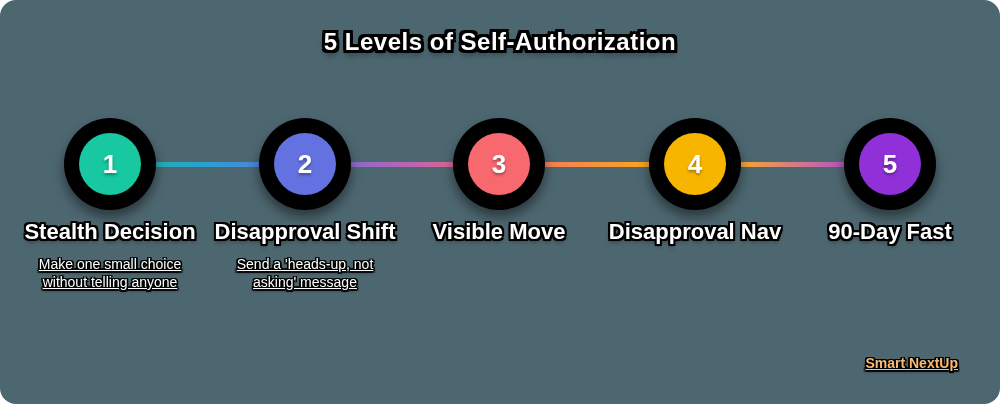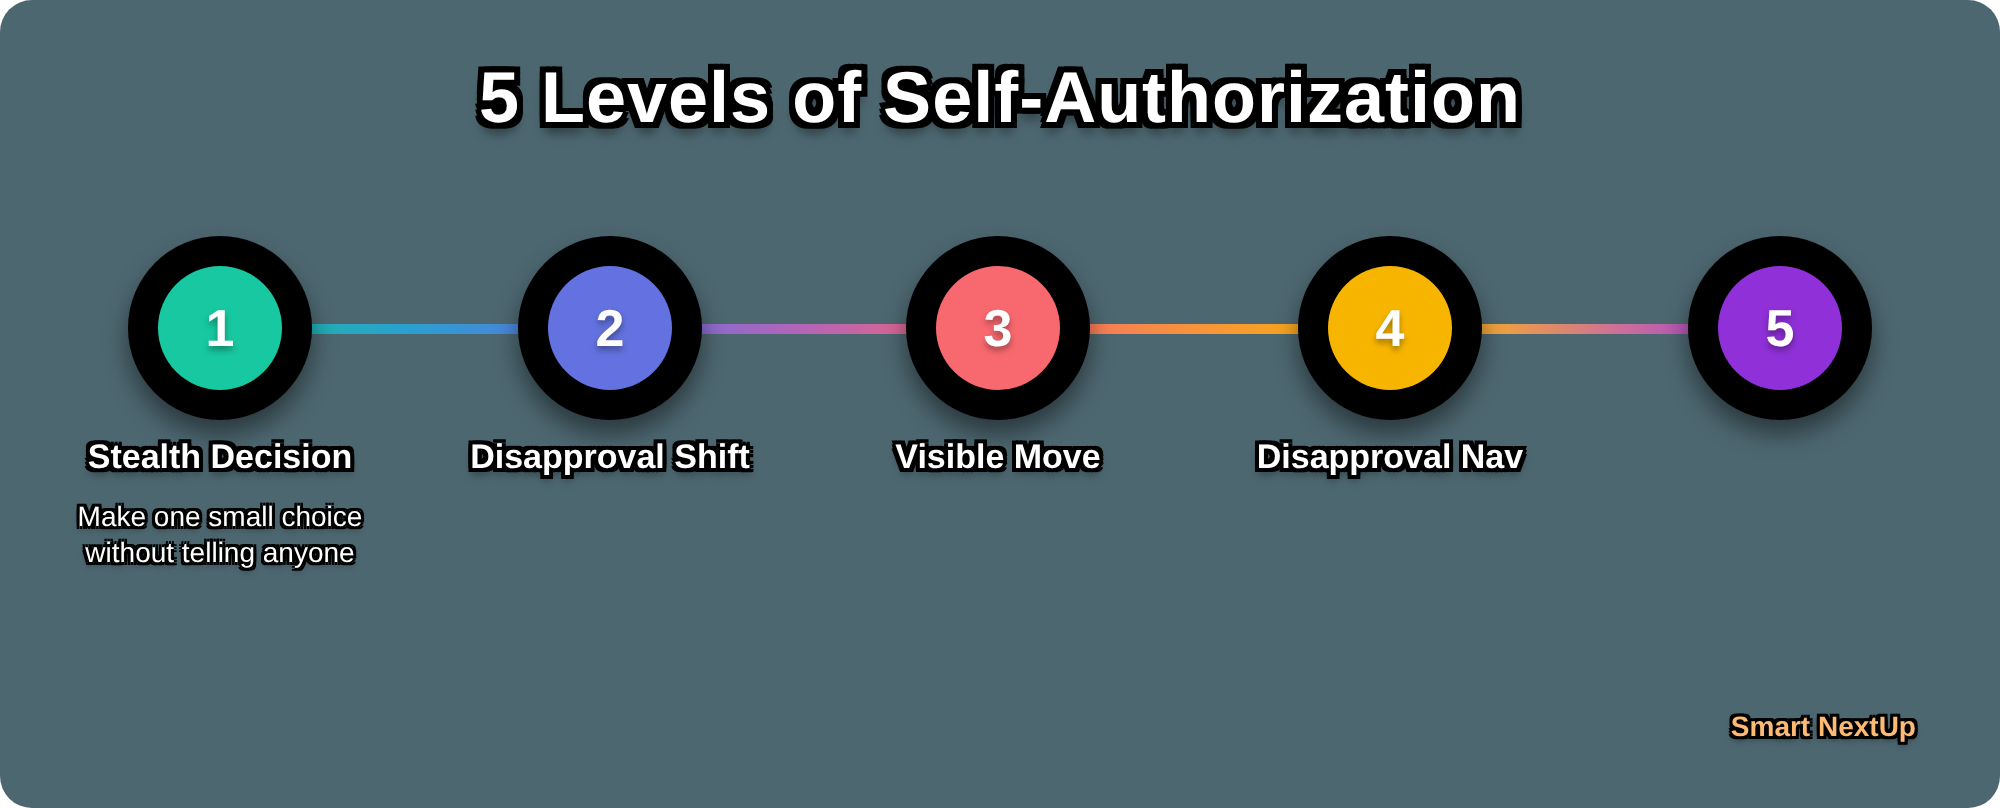--- a/index.html
+++ b/index.html
@@ -16,21 +16,21 @@
     overflow: hidden;
     background: #4d6770;
   }
   .title {
     position: absolute;
     top: 28px;
     left: 0;
     width: 100%;
     margin: 0;
     text-align: center;
-    font-size: 36px;
+    font-size: 24px;
     font-weight: bold;
     letter-spacing: 0.5px;
     color: #ffffff;
   }
   .outline-heavy {
     text-shadow:
       -3px 0 0 #000, 3px 0 0 #000, 0 -3px 0 #000, 0 3px 0 #000,
       -2px -2px 0 #000, 2px -2px 0 #000, -2px 2px 0 #000, 2px 2px 0 #000,
       -3px 3px 0 #000, 3px 3px 0 #000, -3px -3px 0 #000, 3px -3px 0 #000,
       0 5px 6px rgba(0,0,0,0.55);
@@ -39,20 +39,21 @@
     text-shadow:
       -2px 0 0 #000, 2px 0 0 #000, 0 -2px 0 #000, 0 2px 0 #000,
       -2px -2px 0 #000, 2px -2px 0 #000, -2px 2px 0 #000, 2px 2px 0 #000,
       0 3px 4px rgba(0,0,0,0.5);
   }
   .outline-light {
     text-shadow:
       -1.5px 0 0 #000, 1.5px 0 0 #000, 0 -1.5px 0 #000, 0 1.5px 0 #000,
       -1.5px -1.5px 0 #000, 1.5px -1.5px 0 #000, -1.5px 1.5px 0 #000, 1.5px 1.5px 0 #000,
       0 2px 3px rgba(0,0,0,0.5);
+    text-decoration: underline;
   }
   .connector {
     position: absolute;
     left: 110px;
     top: 162px;
     width: 780px;
     height: 5px;
     border-radius: 3px;
     z-index: 1;
   }
@@ -84,21 +85,21 @@
     justify-content: center;
   }
   .num {
     font-size: 26px;
     font-weight: bold;
     color: #ffffff;
     text-shadow: 0 2px 3px rgba(0,0,0,0.35);
   }
   .step-title {
     margin-top: 9px;
-    font-size: 17px;
+    font-size: 22px;
     font-weight: bold;
   }
   .step-desc {
     width: 158px;
     margin: 10px auto 0;
     font-size: 14px;
     line-height: 18px;
   }
   .watermark {
     position: absolute;
@@ -134,20 +135,21 @@
     <div class="step-desc outline-light">Make one small choice without telling anyone</div>
   </div>
 
   <div class="step pos-2">
     <div class="ring">
       <div class="bubble" style="background: rgb(99, 114, 224);">
         <span class="num">2</span>
       </div>
     </div>
     <div class="step-title outline-mid">Disapproval Shift</div>
+    <div class="step-desc outline-light">Send a 'heads-up, not asking' message</div>
   </div>
 
   <div class="step pos-3">
     <div class="ring">
       <div class="bubble" style="background: rgb(248, 105, 111);">
         <span class="num">3</span>
       </div>
     </div>
     <div class="step-title outline-mid">Visible Move</div>
   </div>
@@ -160,17 +162,18 @@
     </div>
     <div class="step-title outline-mid">Disapproval Nav</div>
   </div>
 
   <div class="step pos-5">
     <div class="ring">
       <div class="bubble" style="background: rgb(143, 48, 216);">
         <span class="num">5</span>
       </div>
     </div>
+    <div class="step-title outline-mid">90-Day Fast</div>
   </div>
 
   <div class="watermark outline-light">Smart NextUp</div>
 
 </div>
 
 </body></html>

